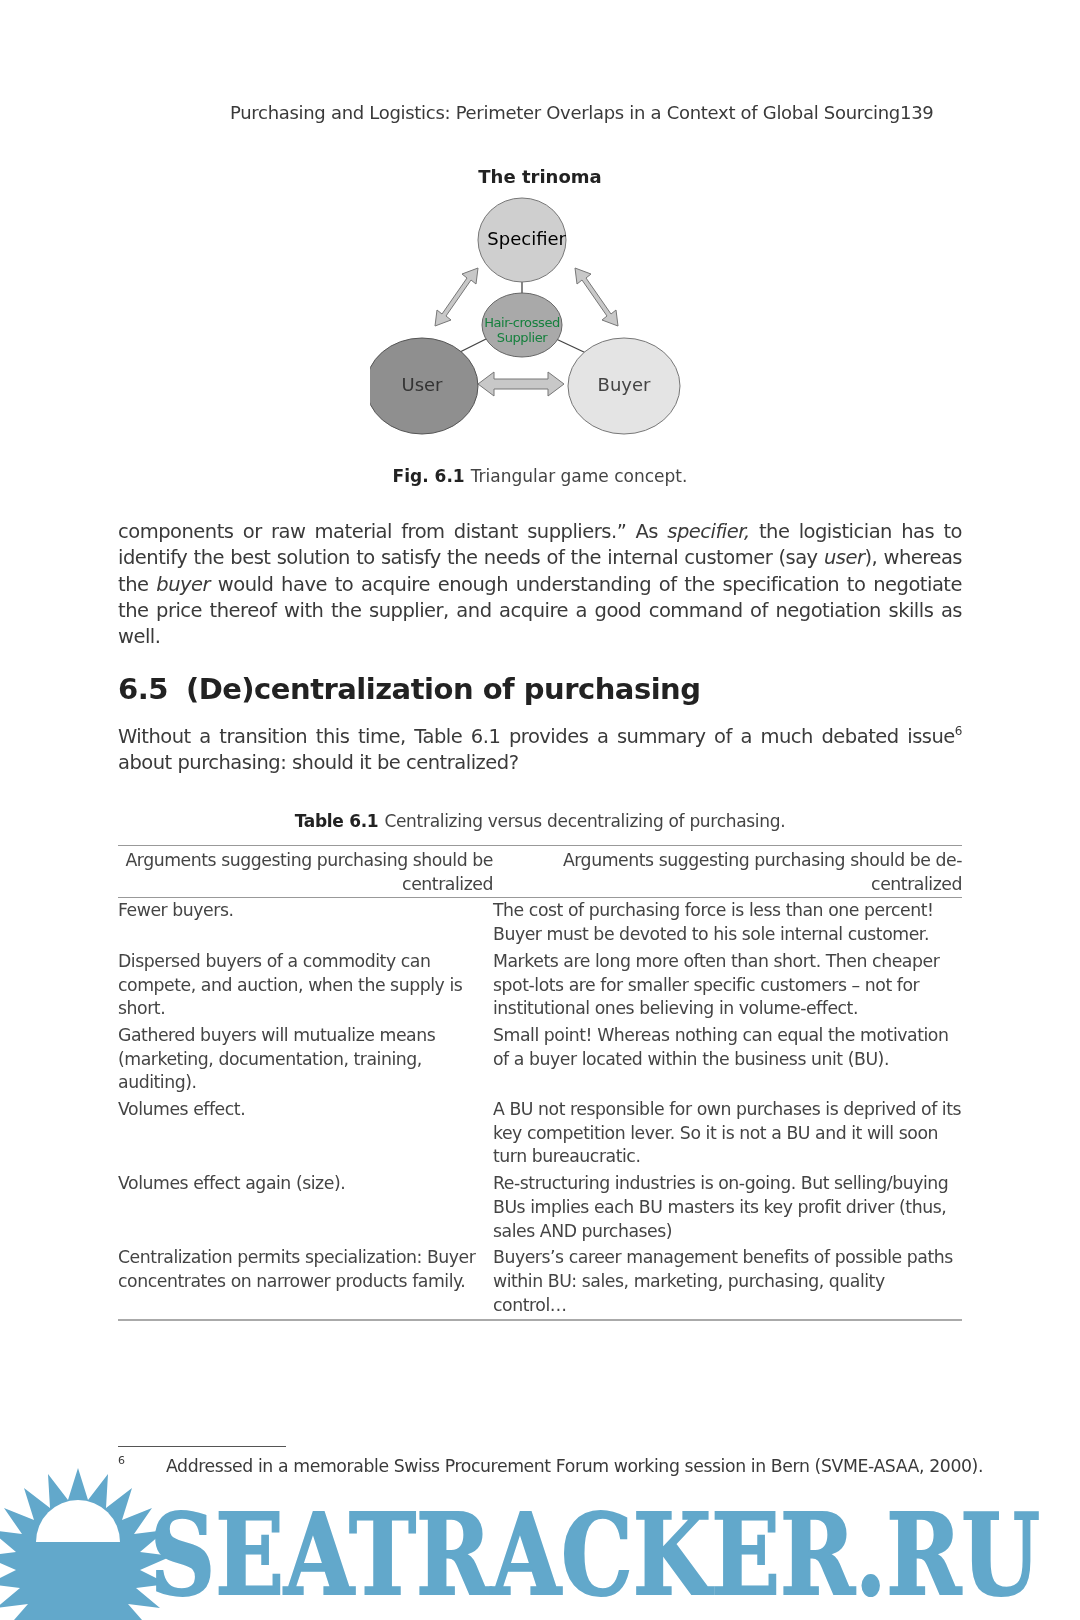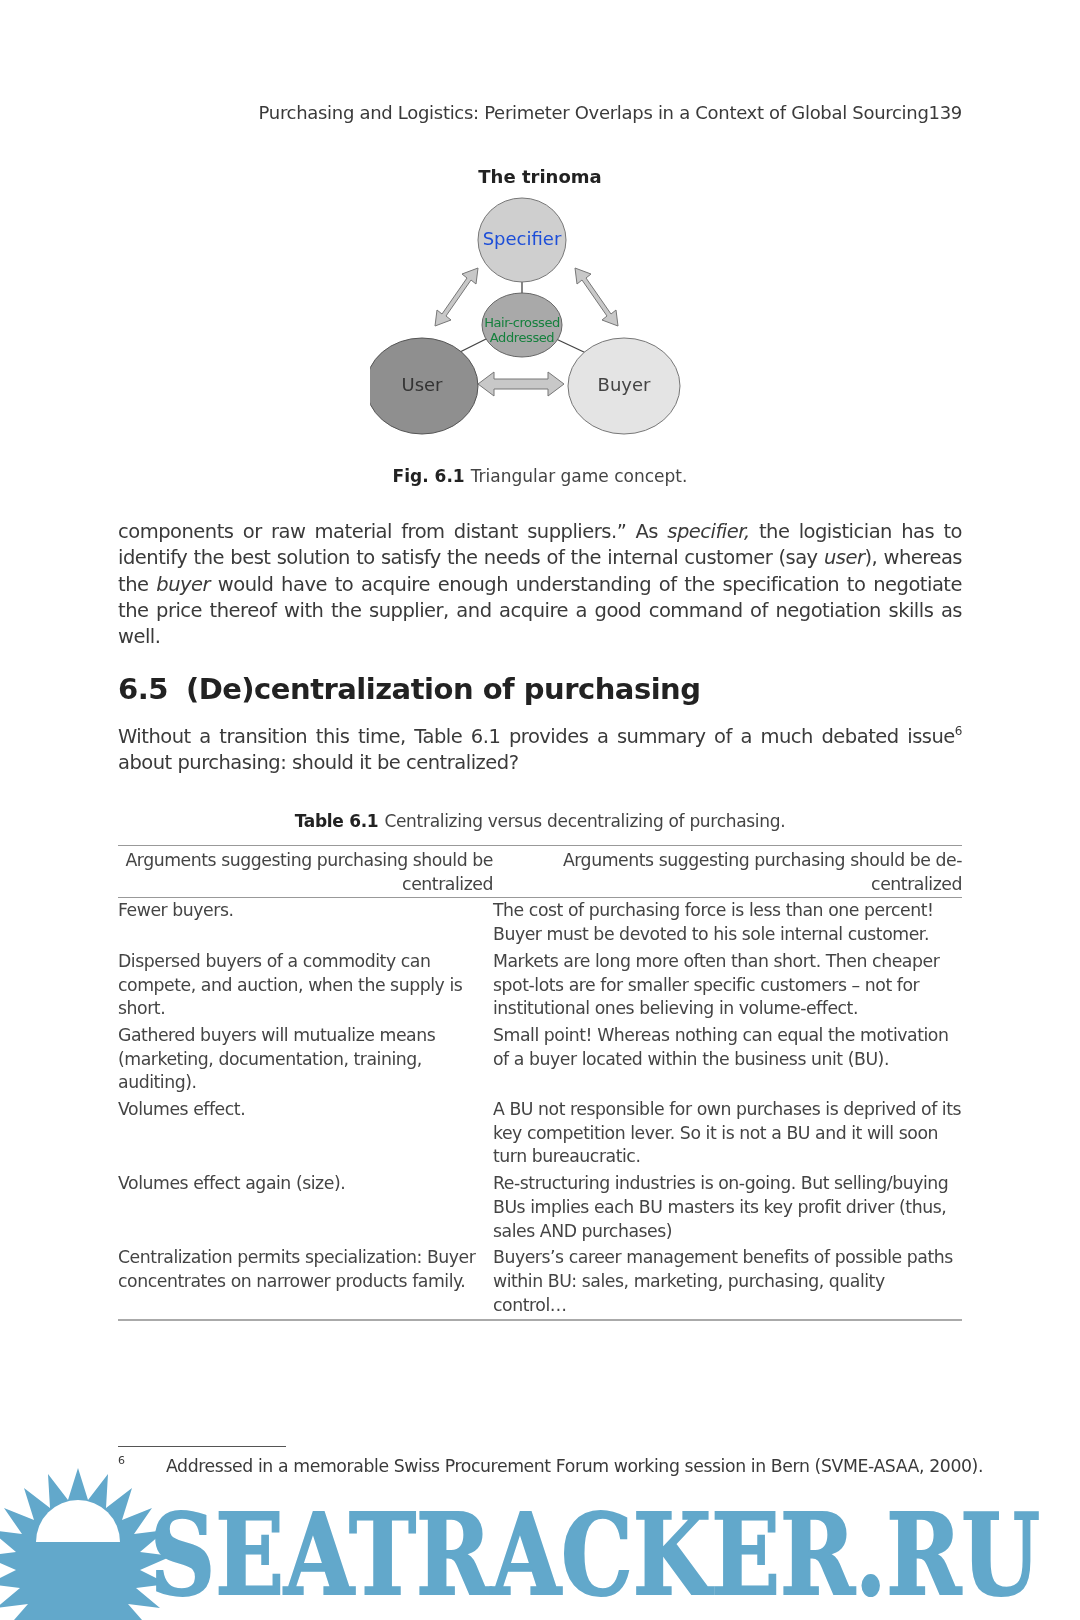--- a/index.html
+++ b/index.html
@@ -2,21 +2,21 @@
 <html><head>
 <meta charset="utf-8">
 <style>
   html, body { margin: 0; padding: 0; }
   body {
     width: 1080px; height: 1620px; background: #ffffff; position: relative; overflow: hidden;
     font-family: "Liberation Sans", sans-serif; color: #333;
   }
   .running-head {
     position: absolute; top: 102px; left: 230px; width: 732px;
-    font-size: 18px; color: #3a3a3a; display: flex; justify-content: flex-end;
+    font-size: 18px; color: #3a3a3a; display: flex; justify-content: flex-start;
     font-family: "DejaVu Sans", sans-serif; letter-spacing: -0.3px;
   }
   .figure { position: absolute; left: 370px; top: 160px; width: 340px; height: 330px; }
   .fig-title {
     position: absolute; top: 6px; left: 0; width: 340px; text-align: center;
     font-size: 18px; font-weight: bold; color: #222; font-family: "DejaVu Sans", sans-serif;
   }
   .fig-svg { position: absolute; left: 0; top: 0; }
   .fig-caption {
     position: absolute; top: 466px; left: 0; width: 1080px; text-align: center;
@@ -80,24 +80,24 @@
     <g fill="#c8c8c8" stroke="#777" stroke-width="1">
       <polygon points="108,224 124,212 124,219 178,219 178,212 194,224 178,236 178,229 124,229 124,236"></polygon>
     </g>
 
     <ellipse cx="152" cy="80" rx="44" ry="42" fill="#cfcfcf" stroke="#777" stroke-width="1"></ellipse>
     <ellipse cx="152" cy="165" rx="40" ry="32" fill="#a9a9a9" stroke="#666" stroke-width="1"></ellipse>
     <ellipse cx="52" cy="226" rx="56" ry="48" fill="#8f8f8f" stroke="#555" stroke-width="1"></ellipse>
     <ellipse cx="254" cy="226" rx="56" ry="48" fill="#e4e4e4" stroke="#777" stroke-width="1"></ellipse>
   </svg>
   <div class="fig-title">The trinoma</div>
-  <div style="position:absolute;left:108px;top:68px;width:88px;text-align:center;font-size:18px;color:#1d4ed8;font-family:'DejaVu Sans',sans-serif;">Specifier</div>
+  <div style="position:absolute;left:108px;top:68px;width:88px;text-align:right;font-size:18px;color:#000000;font-family:'DejaVu Sans',sans-serif;">Specifier</div>
   <div style="position:absolute;left:108px;top:155px;width:88px;text-align:center;font-size:13px;line-height:15px;color:#15803d;font-family:'DejaVu Sans',sans-serif;letter-spacing:-0.4px;">
     <div>Hair-crossed</div>
-    <div>Addressed</div>
+    <div>Supplier</div>
   </div>
   <div style="position:absolute;left:0px;top:214px;width:104px;text-align:center;font-size:18px;color:#333;font-family:'DejaVu Sans',sans-serif;">User</div>
   <div style="position:absolute;left:202px;top:214px;width:104px;text-align:center;font-size:18px;color:#444;font-family:'DejaVu Sans',sans-serif;">Buyer</div>
 </div>
 
 <div class="fig-caption">
   <b>Fig. 6.1</b><span>Triangular game concept.</span>
 </div>
 
 <div class="para" style="top:519px;">

